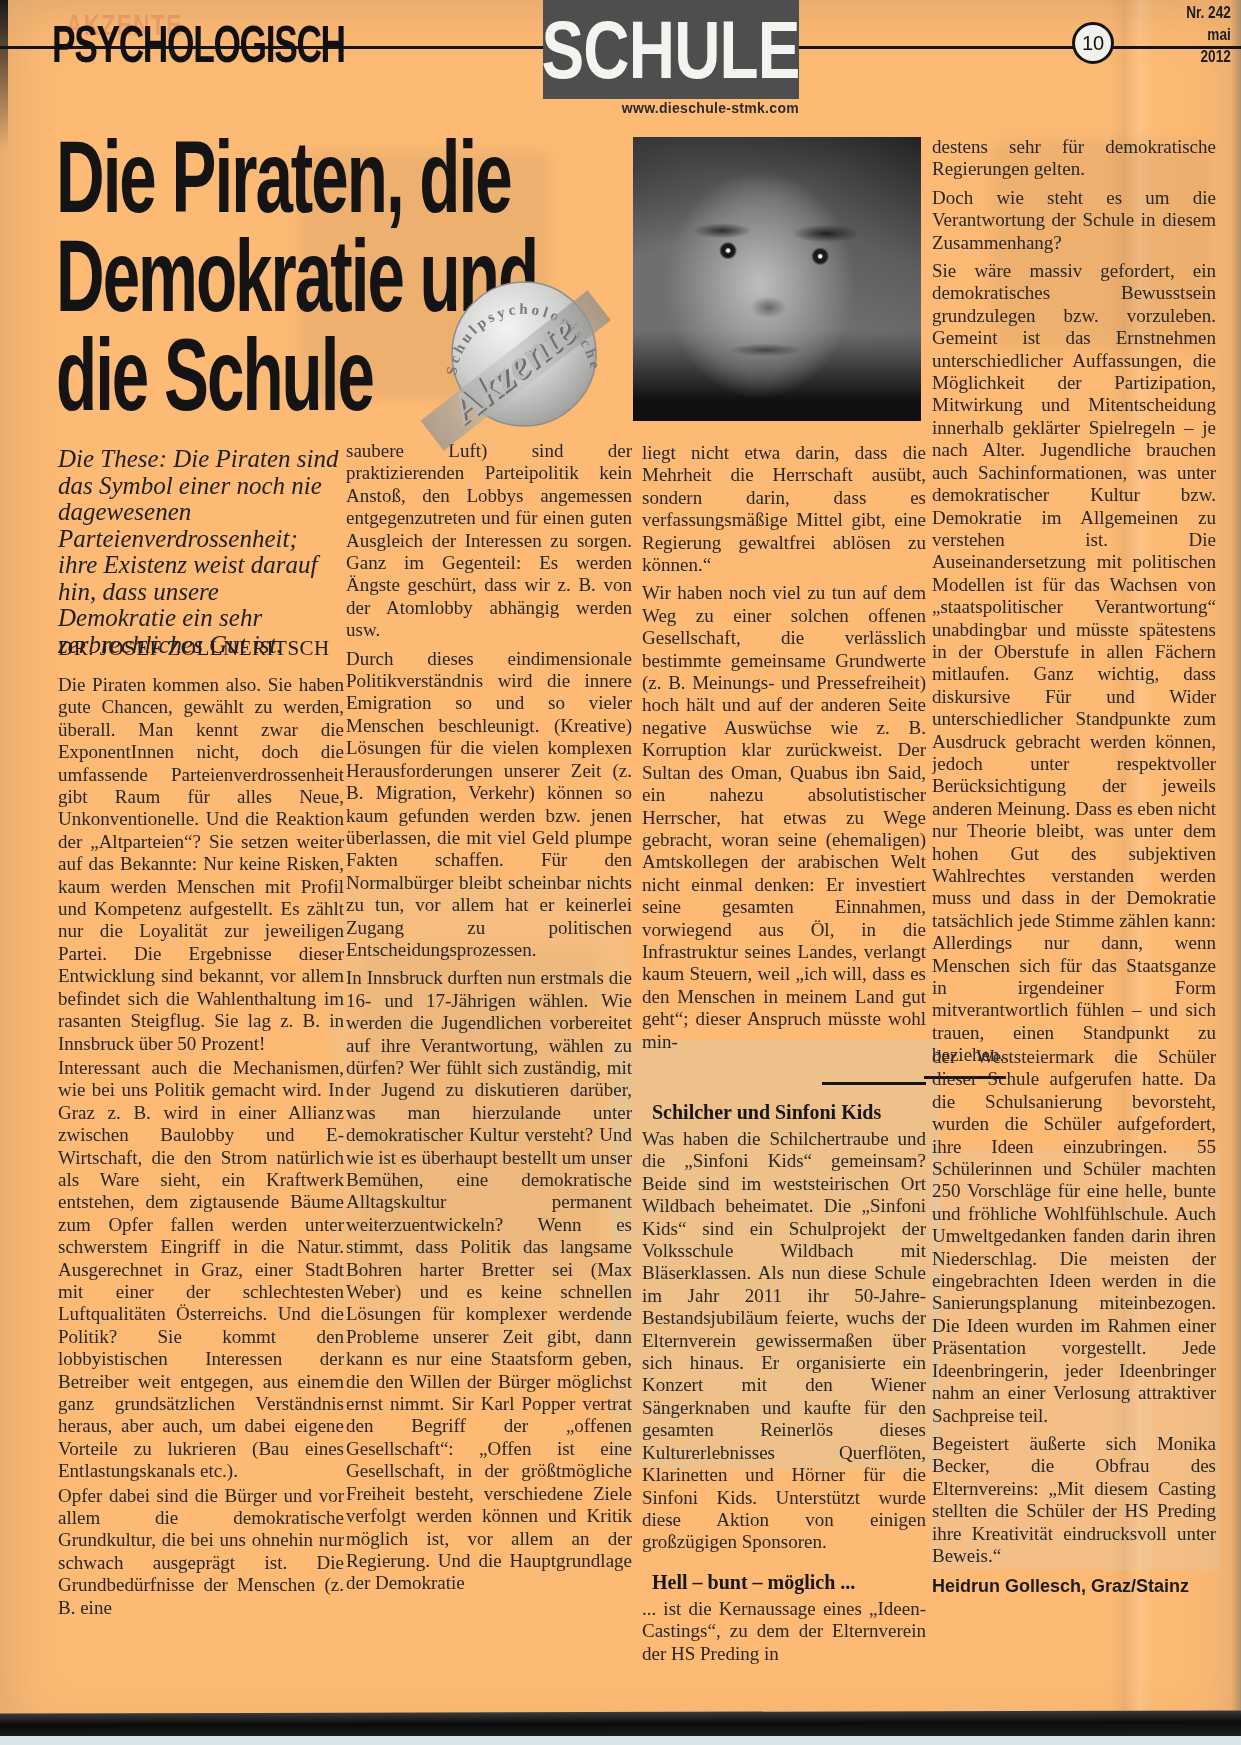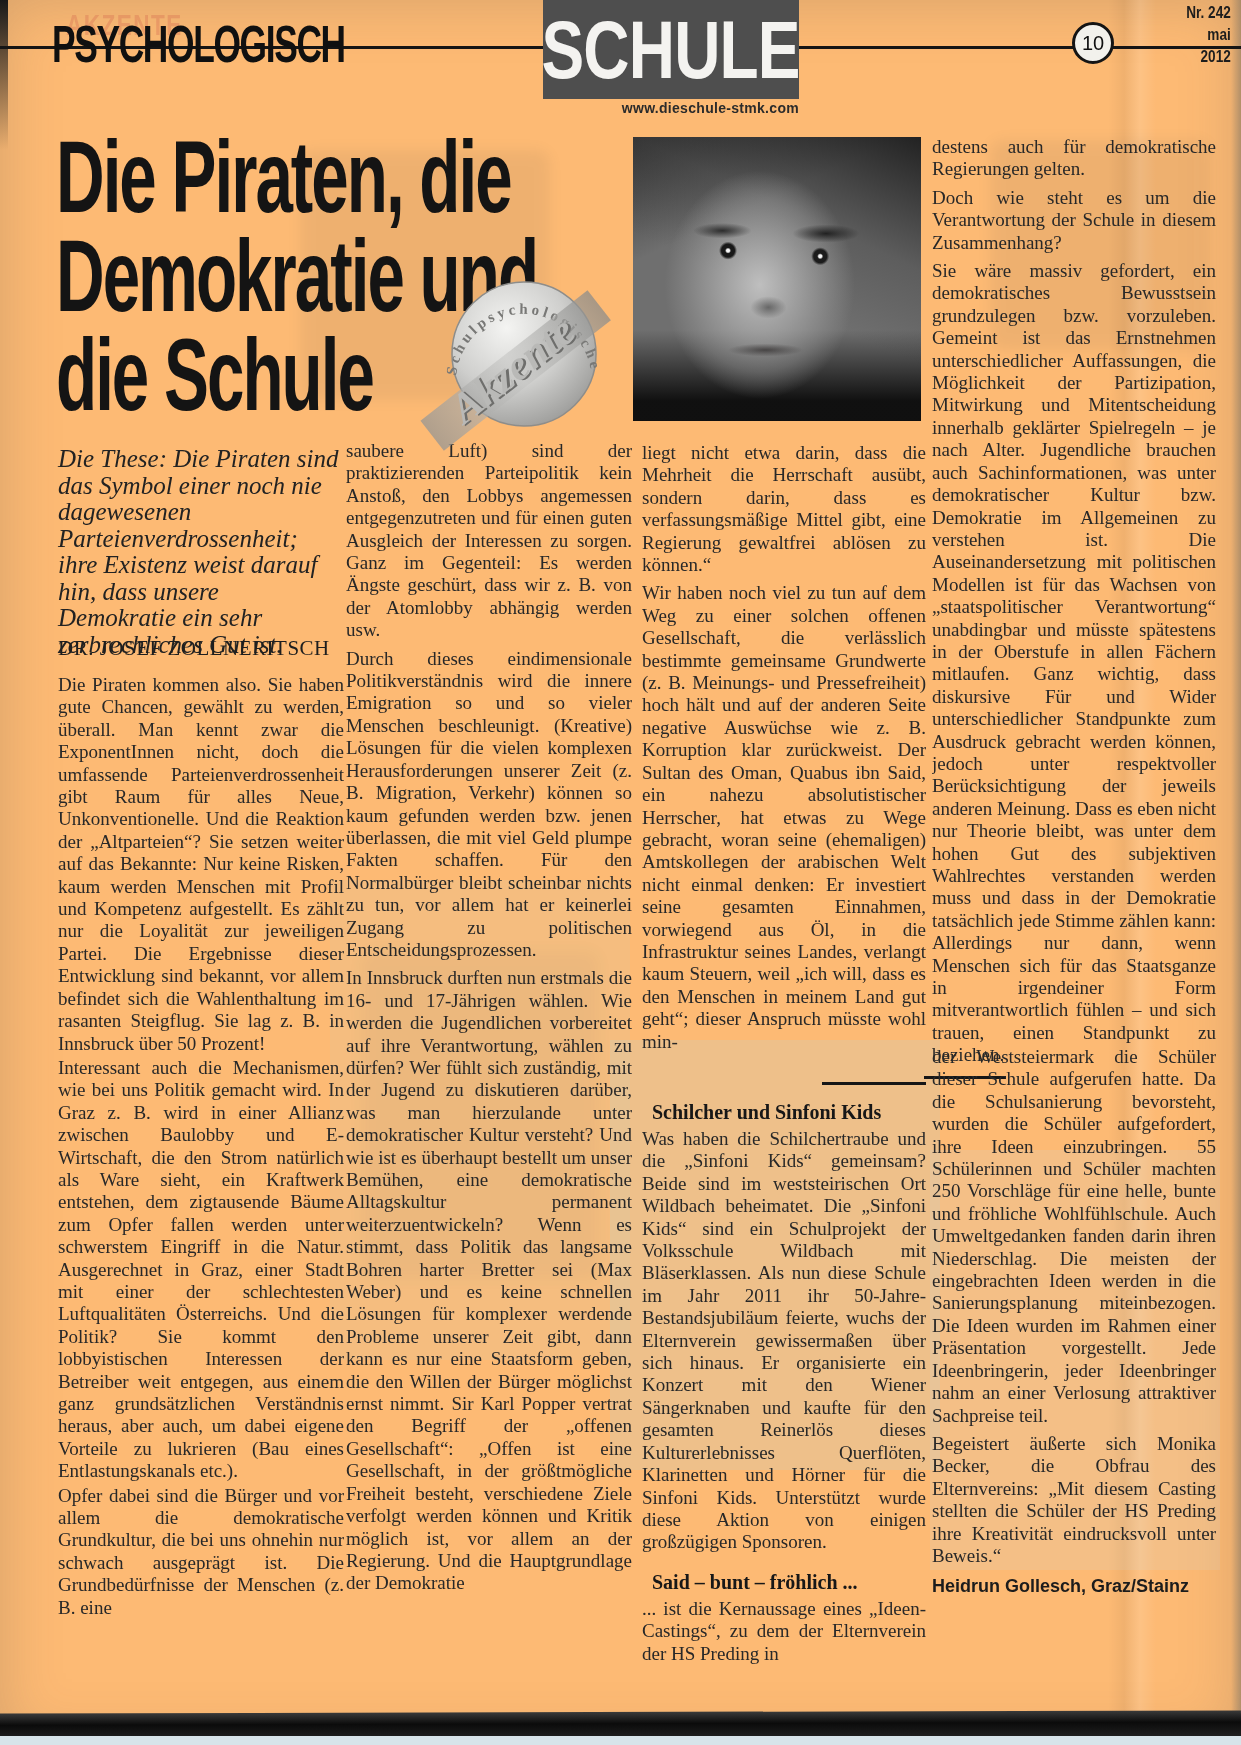--- a/index.html
+++ b/index.html
@@ -208,26 +208,26 @@
     <p class="para">liegt nicht etwa darin, dass die Mehrheit die Herrschaft ausübt, sondern darin, dass es verfassungsmäßige Mittel gibt, eine Regierung gewaltfrei ablösen zu können.“</p>
     <p class="para">Wir haben noch viel zu tun auf dem Weg zu einer solchen offenen Gesellschaft, die verlässlich bestimmte gemeinsame Grundwerte (z. B. Meinungs- und Pressefreiheit) hoch hält und auf der anderen Seite negative Auswüchse wie z. B. Korruption klar zurückweist. Der Sultan des Oman, Quabus ibn Said, ein nahezu absolutistischer Herrscher, hat etwas zu Wege gebracht, woran seine (ehemaligen) Amtskollegen der arabischen Welt nicht einmal denken: Er investiert seine gesamten Einnahmen, vorwiegend aus Öl, in die Infrastruktur seines Landes, verlangt kaum Steuern, weil „ich will, dass es den Menschen in meinem Land gut geht“; dieser Anspruch müsste wohl min-</p>
   </div>
 
   <div class="mini-rule rule-c3"></div>
   <div class="mini-rule rule-c4"></div>
 
   <div class="col col3b">
     <h3 class="subhead">Schilcher und Sinfoni Kids</h3>
     <p class="para">Was haben die Schilchertraube und die „Sinfoni Kids“ gemeinsam? Beide sind im weststeirischen Ort Wildbach beheimatet. Die „Sinfoni Kids“ sind ein Schulprojekt der Volksschule Wildbach mit Bläserklassen. Als nun diese Schule im Jahr 2011 ihr 50-Jahre-Bestandsjubiläum feierte, wuchs der Elternverein gewissermaßen über sich hinaus. Er organisierte ein Konzert mit den Wiener Sängerknaben und kaufte für den gesamten Reinerlös dieses Kulturerlebnisses Querflöten, Klarinetten und Hörner für die Sinfoni Kids. Unterstützt wurde diese Aktion von einigen großzügigen Sponsoren.</p>
-    <h3 class="subhead second">Said – bunt – fröhlich ...</h3>
+    <h3 class="subhead second">Hell – bunt – möglich ...</h3>
     <p class="para">... ist die Kernaussage eines „Ideen-Castings“, zu dem der Elternverein der HS Preding in</p>
   </div>
 
   <div class="col col4a">
-    <p class="para">destens auch für demokratische Regierungen gelten.</p>
+    <p class="para">destens sehr für demokratische Regierungen gelten.</p>
     <p class="para">Doch wie steht es um die Verantwortung der Schule in diesem Zusammenhang?</p>
     <p class="para">Sie wäre massiv gefordert, ein demokratisches Bewusstsein grundzulegen bzw. vorzuleben. Gemeint ist das Ernstnehmen unterschiedlicher Auffassungen, die Möglichkeit der Partizipation, Mitwirkung und Mitentscheidung innerhalb geklärter Spielregeln – je nach Alter. Jugendliche brauchen auch Sachinformationen, was unter demokratischer Kultur bzw. Demokratie im Allgemeinen zu verstehen ist. Die Auseinandersetzung mit politischen Modellen ist für das Wachsen von „staatspolitischer Verantwortung“ unabdingbar und müsste spätestens in der Oberstufe in allen Fächern mitlaufen. Ganz wichtig, dass diskursive Für und Wider unterschiedlicher Standpunkte zum Ausdruck gebracht werden können, jedoch unter respektvoller Berücksichtigung der jeweils anderen Meinung. Dass es eben nicht nur Theorie bleibt, was unter dem hohen Gut des subjektiven Wahlrechtes verstanden werden muss und dass in der Demokratie tatsächlich jede Stimme zählen kann: Allerdings nur dann, wenn Menschen sich für das Staatsganze in irgendeiner Form mitverantwortlich fühlen – und sich trauen, einen Standpunkt zu beziehen.</p>
   </div>
 
   <div class="col col4b">
     <p class="para">der Weststeiermark die Schüler dieser Schule aufgerufen hatte. Da die Schulsanierung bevorsteht, wurden die Schüler aufgefordert, ihre Ideen einzubringen. 55 Schülerinnen und Schüler machten 250 Vorschläge für eine helle, bunte und fröhliche Wohlfühlschule. Auch Umweltgedanken fanden darin ihren Niederschlag. Die meisten der eingebrachten Ideen werden in die Sanierungsplanung miteinbezogen. Die Ideen wurden im Rahmen einer Präsentation vorgestellt. Jede Ideenbringerin, jeder Ideenbringer nahm an einer Verlosung attraktiver Sachpreise teil.</p>
     <p class="para">Begeistert äußerte sich Monika Becker, die Obfrau des Elternvereins: „Mit diesem Casting stellten die Schüler der HS Preding ihre Kreativität eindrucksvoll unter Beweis.“</p>
     <div class="credit">Heidrun Gollesch, Graz/Stainz</div>
   </div>
 

